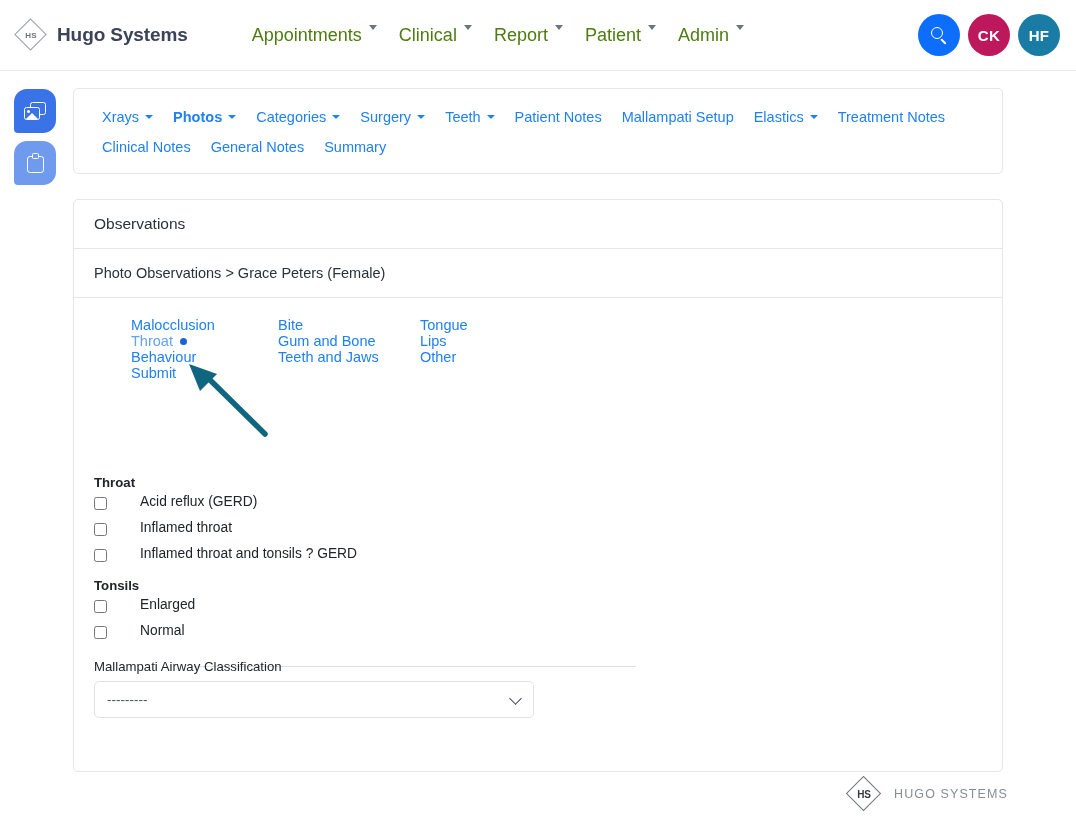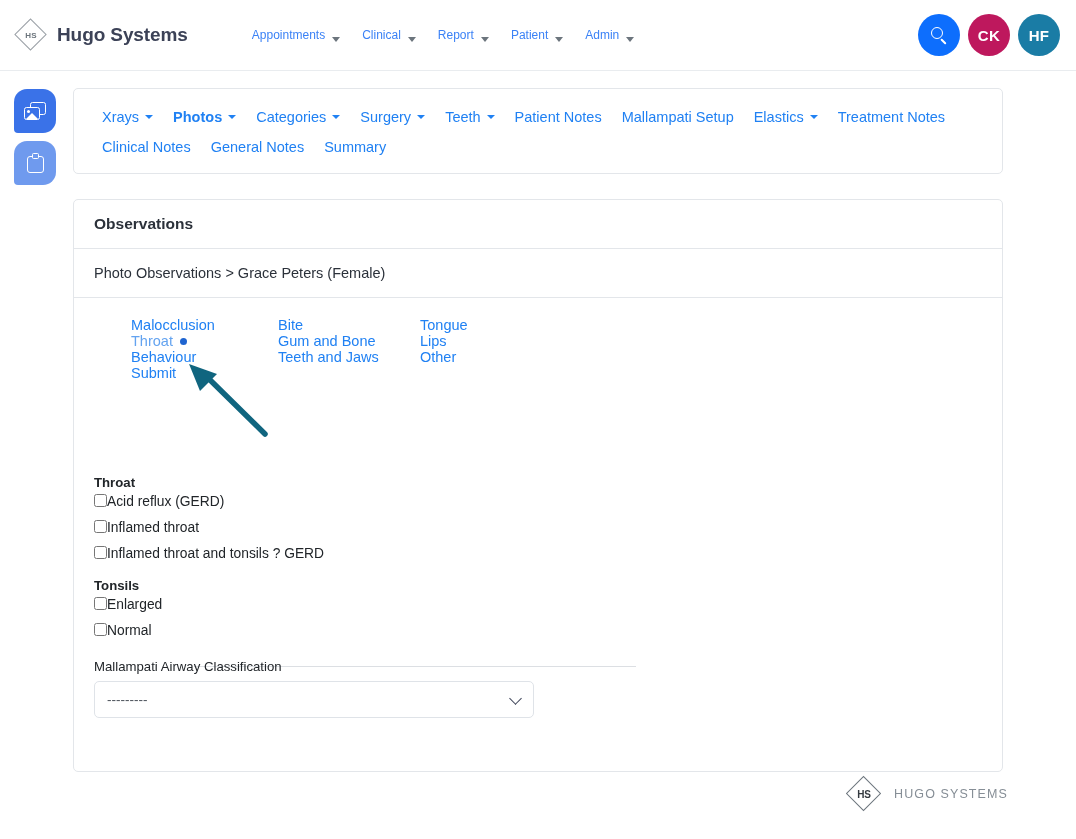--- a/index.html
+++ b/index.html
@@ -46,23 +46,23 @@
     font-size: 19px; font-weight: bold;
     color: #3c4257;
     letter-spacing: -0.1px;
   }
   .nav-links {
     display: flex; align-items: center;
     margin-left: 53px;
     gap: 0px;
   }
   .nav-item {
-    display: flex; align-items: flex-end;
-    font-size: 12px;
-    color: #3b82f6;
+    display: flex; align-items: flex-start;
+    font-size: 18px;
+    color: #4d7c0f;
     padding: 6px 11px;
     cursor: pointer;
     white-space: nowrap;
   }
   .caret {
     display: inline-block;
     margin-left: 7px;
     width: 0; height: 0;
     border-left: 4.5px solid transparent;
     border-right: 4.5px solid transparent;
@@ -178,21 +178,21 @@
     border-left: 4px solid transparent;
     border-right: 4px solid transparent;
     border-top: 4.5px solid #2081f3;
   }
 
   #obs-card { left: 73px; top: 199px; width: 930px; height: 573px; }
   .card-hdr {
     height: 49px;
     display: flex; align-items: center;
     padding-left: 20px;
-    font-size: 15.5px; font-weight: bold;
+    font-size: 15.5px; font-weight: normal;
     color: #2b313a;
     border-bottom: 1px solid #e3e6ea;
   }
   .card-sub {
     height: 49px;
     display: flex; align-items: center;
     padding-left: 20px;
     font-size: 14.5px; font-weight: normal;
     color: #2b313a;
     border-bottom: 1px solid #e3e6ea;
@@ -224,22 +224,23 @@
   }
 
   
   .form-area { position: absolute; left: 20px; top: 275px; width: 560px; }
   .grp-title {
     font-size: 13.2px; font-weight: bold;
     color: #212529;
     margin-bottom: 4px;
   }
   .cb-row {
-    display: flex; align-items: flex-start;
+    display: flex; align-items: flex-end;
     margin-bottom: 10px;
+    gap: 33px;
   }
   .cb-row input[type=checkbox] {
     width: 13px; height: 13px;
     margin: 0; padding: 0;
     accent-color: #ffffff;
     cursor: pointer;
     flex: none;
   }
   .cb-row label {
     font-size: 13.8px; color: #212529;

